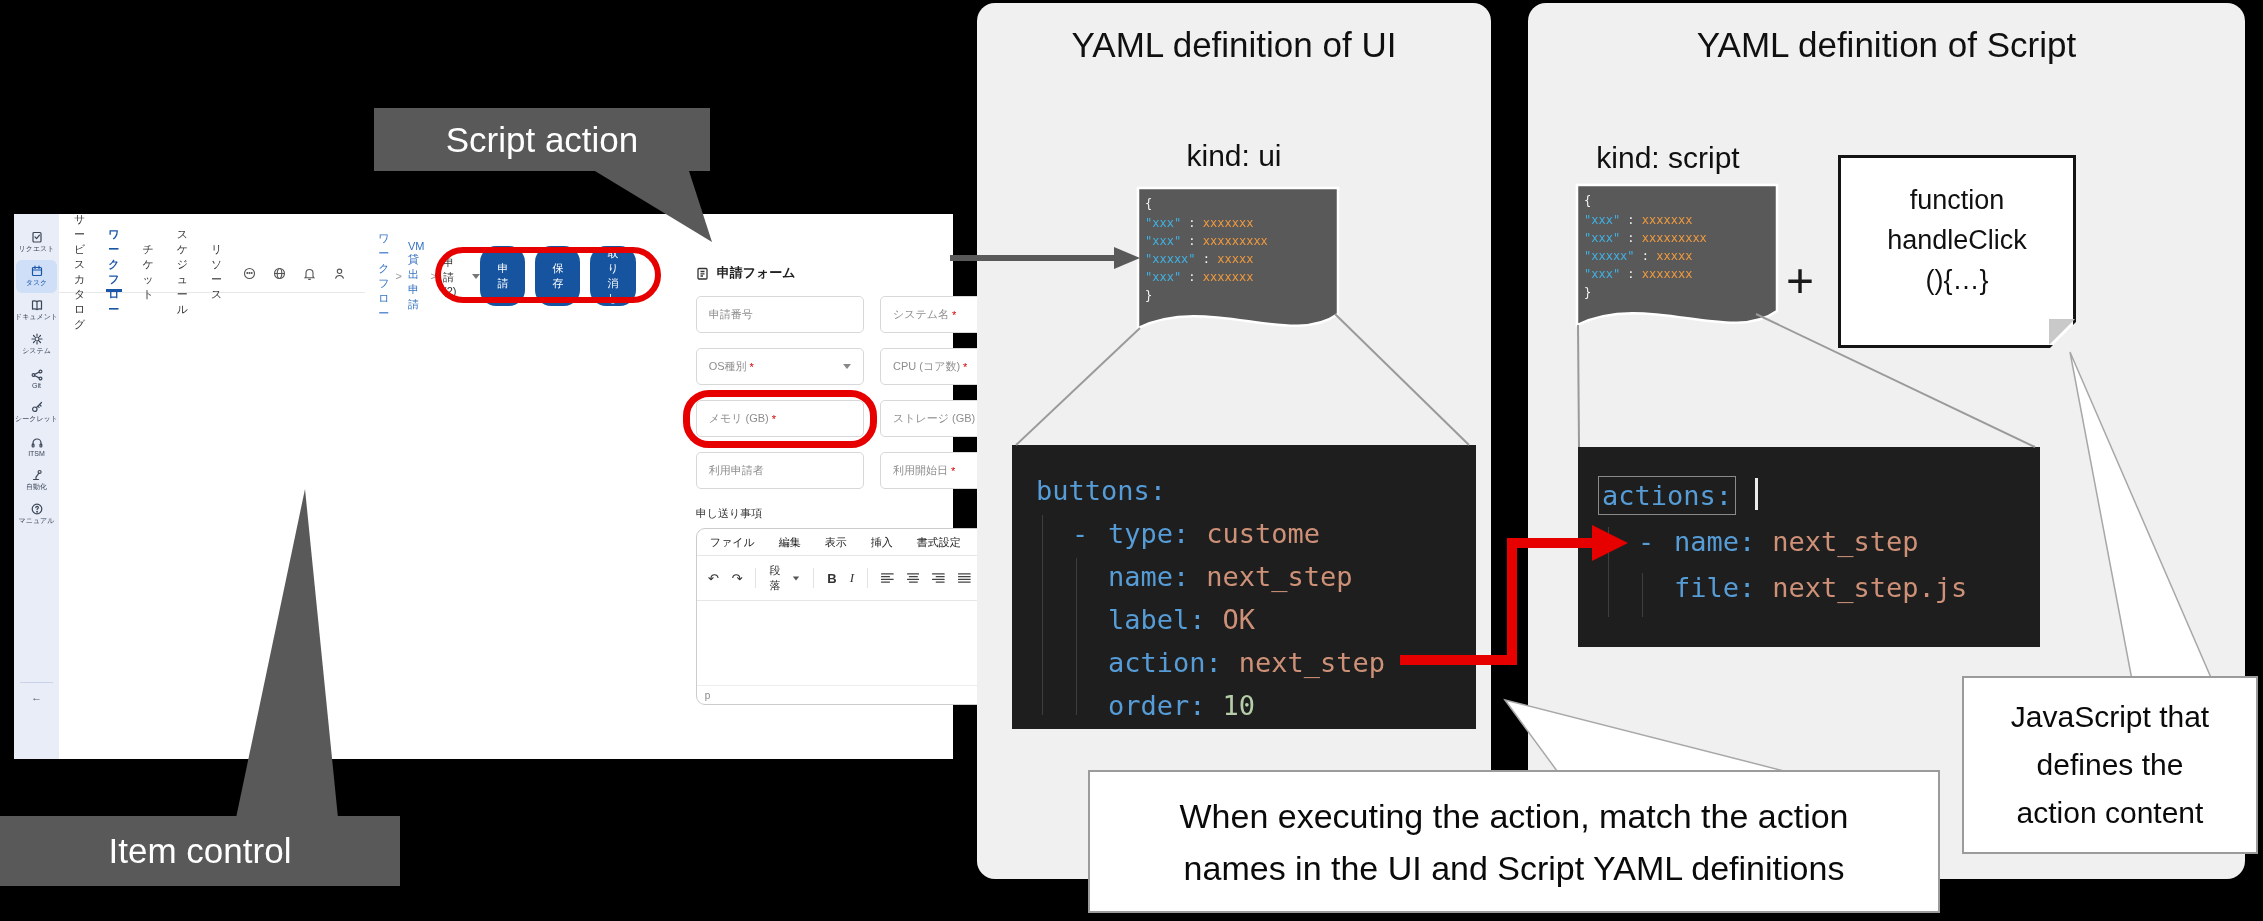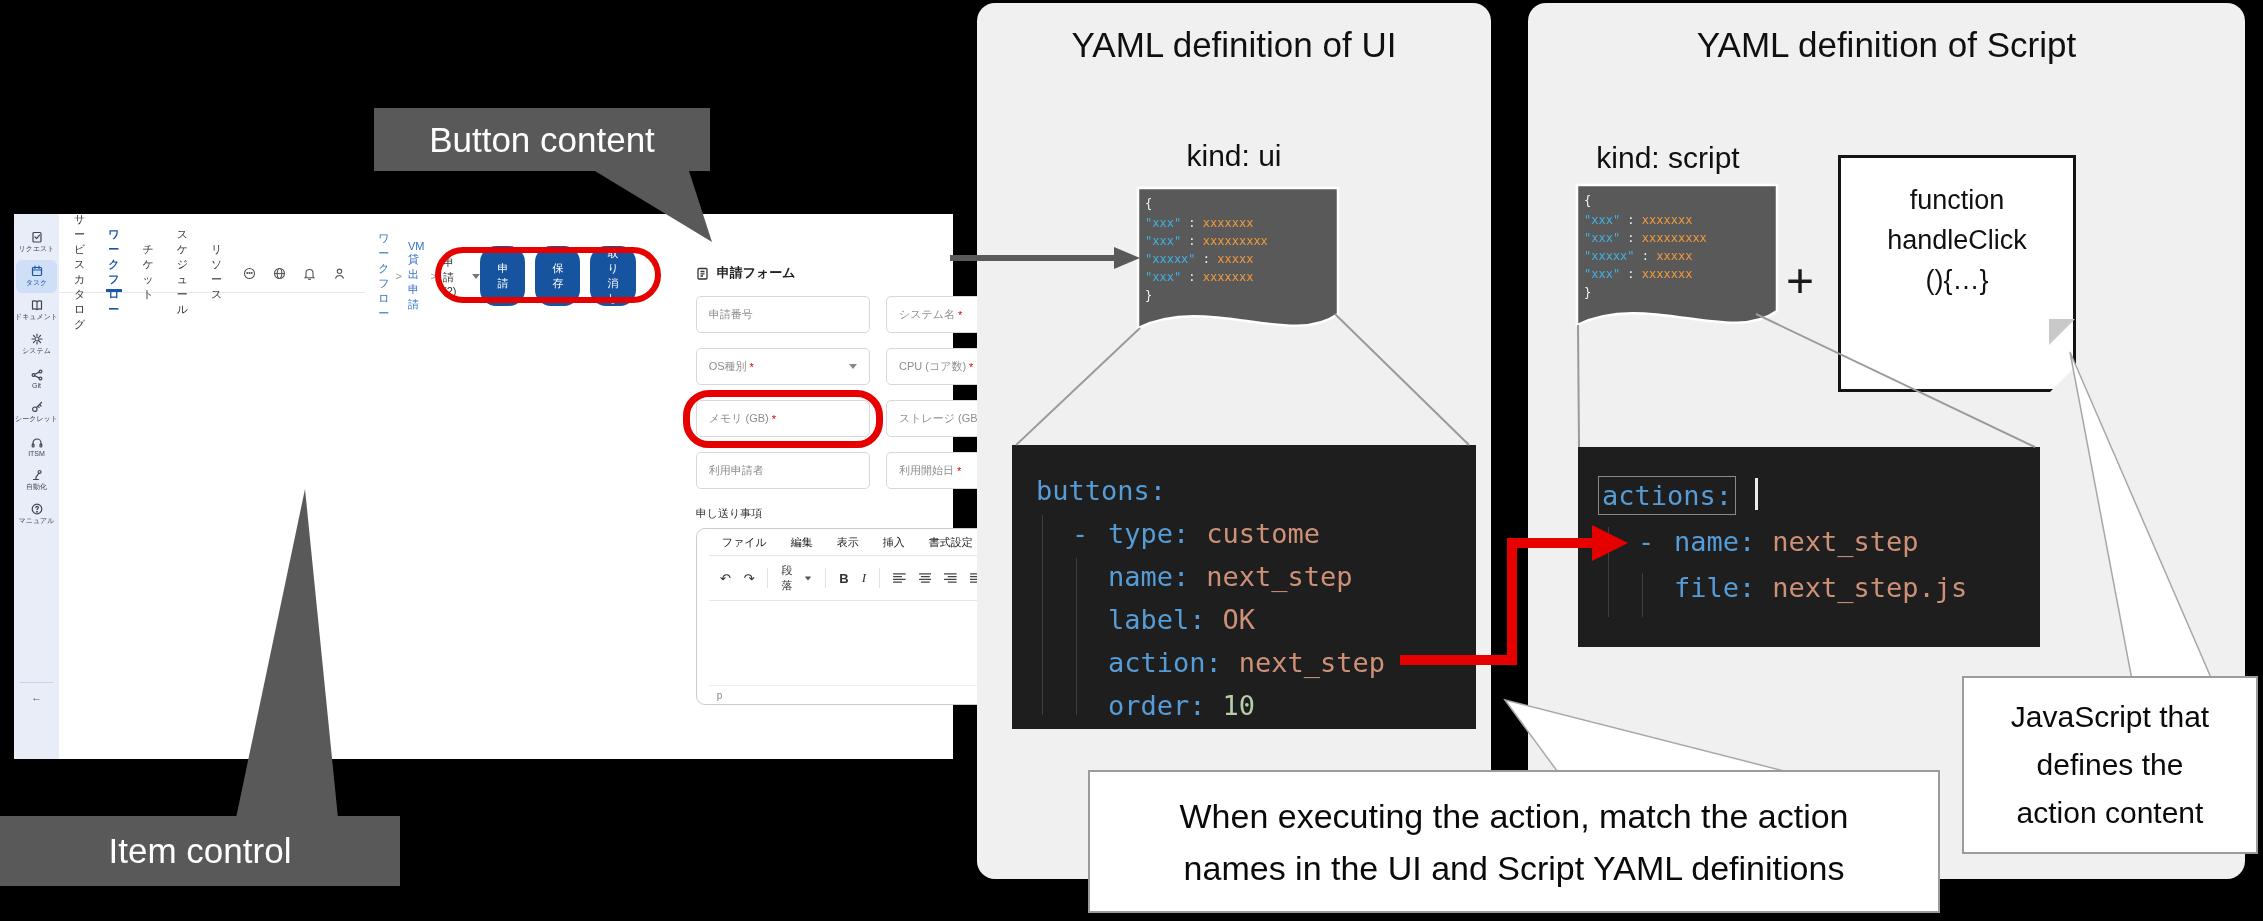--- a/index.html
+++ b/index.html
@@ -39,21 +39,21 @@
   .fgrid { display:grid; grid-template-columns:1fr 1fr; column-gap:16px; row-gap:15px; }
   .fieldwrap { position:relative; }
   .field { height:37px; border:1px solid #d8d8d8; border-radius:5px; background:#fff; display:flex; align-items:center; padding:0 12px; font-size:11px; color:#8d8d8d; }
   .req { color:#d40000; margin-left:3px; }
   .field .tri { margin-left:auto; border-top-color:#888; }
   .field .cal { margin-left:auto; }
   .field .cal svg { width:13px; height:13px; stroke:#555; fill:none; stroke-width:1.2; }
   .oval-field { position:absolute; left:-13px; right:-13px; top:-10px; bottom:-11px; border:7px solid #e60000; border-radius:26px; pointer-events:none; }
 
   .notes-label { font-size:11px; color:#333; margin:17px 0 7px; }
-  .editor { border:1px solid #ccc; border-radius:9px; overflow:hidden; background:#fff;padding-left:12px; }
+  .editor { border:1px solid #ccc; border-radius:9px; overflow:hidden; background:#fff; }
   .ed-menu { display:flex; gap:24px; padding:6px 13px 5px; font-size:11px; color:#222; }
   .ed-menu span { cursor:pointer; }
   .ed-toolbar { display:flex; align-items:center; gap:13px; padding:7px 11px; border-top:1px solid #e6e6e6; border-bottom:1px solid #e6e6e6; color:#333; font-size:13px; }
   .ed-toolbar svg { width:14px; height:12px; stroke:#444; stroke-width:1.5; fill:none; stroke-linecap:round; }
   .ed-sep { width:1px; height:20px; background:#e2e2e2; }
   .ed-para { font-size:11px; display:flex; align-items:center; gap:4px; }
   .ed-para .tri { border-top-color:#555; transform:scale(.8); }
   .ed-b { font-weight:bold; } .ed-i { font-style:italic; font-family:"Liberation Serif",serif; }
   .ed-body { height:84px; background:#fff; }
   .ed-status { height:19px; display:flex; align-items:center; justify-content:space-between; padding:0 8px; font-size:10px; color:#888; border-top:1px solid #eee; }
@@ -74,21 +74,21 @@
   .kind-script { top:138px; left:40px; width:200px; }
   .docsvg { position:absolute; }
   .doc-ui { left:159px; top:183px; }
   .doc-script { left:47px; top:180px; }
   .docsvg text { font-family:"DejaVu Sans Mono","Liberation Mono",monospace; font-size:12px; }
   .d-brace { fill:#f5f5f5; font-size:14px; }
   .d-key { fill:#41b1e3; } .d-colon { fill:#f5f5f5; } .d-val { fill:#f09a3e; }
 
   .plus-sign { position:absolute; left:248px; top:250px; width:48px; text-align:center; font-size:48px; color:#1a1a1a; }
 
-  .func-note { position:absolute; left:310px; top:152px; width:238px; height:237px; background:#fff; border:3px solid #141414; clip-path:polygon(0 0,100% 0,100% calc(100% - 26px),calc(100% - 26px) 100%,0 100%); text-align:center; font-size:27px; color:#101010; line-height:40px; padding-top:22px; }
+  .func-note { position:absolute; left:310px; top:152px; width:238px; height:193px; background:#fff; border:3px solid #141414; clip-path:polygon(0 0,100% 0,100% calc(100% - 26px),calc(100% - 26px) 100%,0 100%); text-align:center; font-size:27px; color:#101010; line-height:40px; padding-top:22px; }
   .func-fold { position:absolute; left:521px; top:316px; width:26px; height:26px; background:#c9c9c9; clip-path:polygon(0 0,100% 0,0 100%); }
 
   .codeblock { position:absolute; background:#1e1e1e; font-family:"DejaVu Sans Mono","Liberation Mono",monospace; font-size:27px; color:#d4d4d4; }
   .cb-ui { left:35px; top:442px; width:464px; height:284px; padding:24px 0 0 24px; }
   .cb-script { left:50px; top:444px; width:462px; height:200px; padding:26px 0 0 24px; }
   .cline { height:43px; line-height:43px; white-space:nowrap; position:relative; }
   .cb-script .cline { height:46px; line-height:46px; }
   .ind1 { padding-left:36px; } .ind2 { padding-left:72px; }
   .yk { color:#569cd6; } .yd { color:#569cd6; display:inline-block; width:36px; }
   .yk { margin-right:17px; }
@@ -417,21 +417,21 @@
     <line x1="1578" y1="325" x2="1579" y2="447" stroke="#9a9a9a" stroke-width="2"></line>
     <line x1="1756" y1="314" x2="2035" y2="447" stroke="#9a9a9a" stroke-width="2"></line>
 
     <path d="M1400 660 H1512 V543 H1594" stroke="#e60000" stroke-width="10" fill="none"></path>
     <polygon points="1592,525 1592,561 1628,543" fill="#e60000"></polygon>
 
     <polygon points="1505,700 1560,775 1800,775" fill="#ffffff" stroke="#a8a8a8" stroke-width="1.5"></polygon>
     <polygon points="2070,352 2132,680 2212,680" fill="#ffffff" stroke="#a8a8a8" stroke-width="1.5"></polygon>
   </svg>
 
-  <div class="gray-label label-button-action">Button content</div>
+  <div class="gray-label label-button-action">Script action</div>
   <div class="gray-label label-item-control">Item control</div>
 
   <div class="callout callout-bottom">
     <div>When executing the action, match the action</div>
     <div>names in the UI and Script YAML definitions</div>
   </div>
   <div class="callout callout-right">
     <div>JavaScript that</div>
     <div>defines the</div>
     <div>action content</div>

